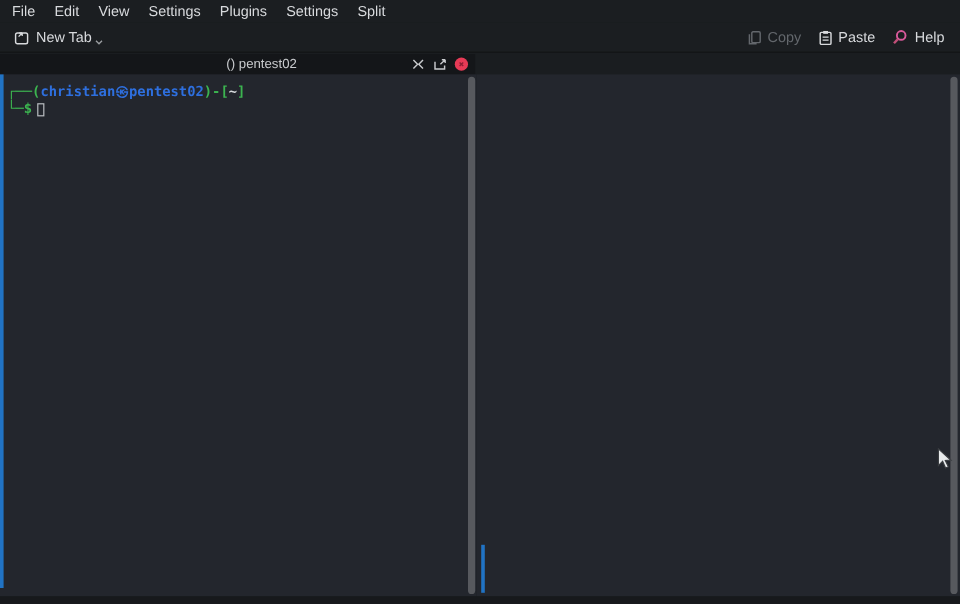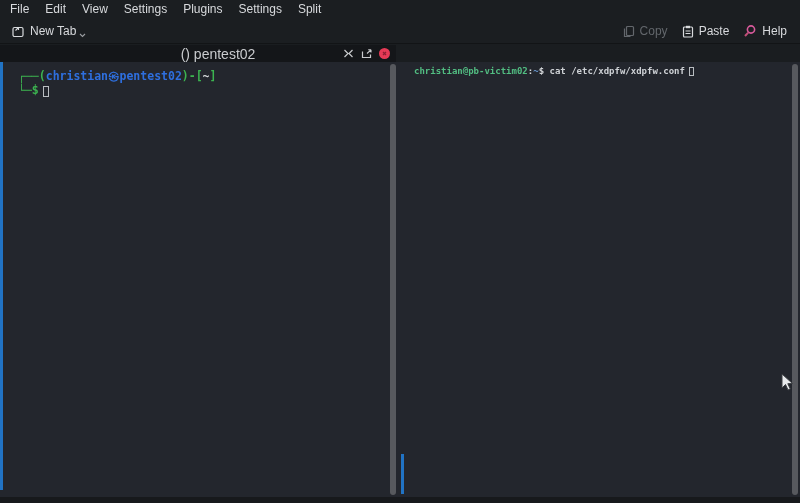--- a/index.html
+++ b/index.html
@@ -39,37 +39,37 @@
   
   .titlebars {
     position:absolute; top:45px; left:0; width:800px; height:17px; display:flex;
   }
   .pane-titlebar {
     background:#141619; height:17px; position:relative;
     display:flex; align-items:center; justify-content:center;
   }
   .pane-titlebar.left  { width:396px; }
   .pane-titlebar.right { width:402px; margin-left:2px; }
-  .pane-title { font-size:14px; color:#c9cbce;padding-left:40px; }
+  .pane-title { font-size:11px; color:#c9cbce;padding-left:40px; }
   .pane-controls {
     position:absolute; right:6px; top:0; height:17px;
     display:flex; align-items:center; gap:7px;
   }
   .close-btn {
     width:11px; height:11px; border-radius:50%; background:#e63a56;
     display:flex; align-items:center; justify-content:center;
   }
 
   
   .panes {
     position:absolute; top:62px; left:0; width:800px; height:435px; display:flex;
   }
   .pane {
     position:relative; background:#23262d; height:435px;
-    font-family:"DejaVu Sans Mono", monospace; font-weight:600;padding-left:12px;
+    font-family:"DejaVu Sans Mono", monospace; font-weight:600;
   }
   .pane.left  { width:397px; }
   .pane.right { width:403px; }
 
   .accent-strip-left {
     position:absolute; left:0; top:0; width:3px; height:428px; background:#2173c4;
   }
   .accent-strip-right {
     position:absolute; left:4px; bottom:3px; width:3px; height:40px; background:#2173c4;
   }
@@ -203,25 +203,20 @@
       </div>
       <div>
         <span class="c-green">└─$</span><span class="cursor-hollow cursor-left"></span>
       </div>
     </div>
     <div class="scrollbar"></div>
   </div>
 
   <div class="pane right">
     <div class="accent-strip-right"></div>
-    <div class="term-right">
-      <div>
-        <span class="c-bgreen">christian@pb-victim02</span><span class="c-white">:</span><span class="c-bblue">~</span><span class="c-white">$ </span><span class="c-cmd">cat /etc/xdpfw/xdpfw.conf</span><span class="cursor-hollow cursor-right"></span>
-      </div>
-    </div>
     <div class="scrollbar"></div>
   </div>
 </div>
 
 <div class="window-bottom"></div>
 
 <div class="mouse-pointer">
   <svg width="13" height="19" viewBox="0 0 13 19">
     <polygon points="1,1 1,15 4.5,11.5 7,17 9.3,16 6.8,10.7 11.5,10.5" fill="#e8eaec" stroke="#3a3d41" stroke-width="1"></polygon>
   </svg>

